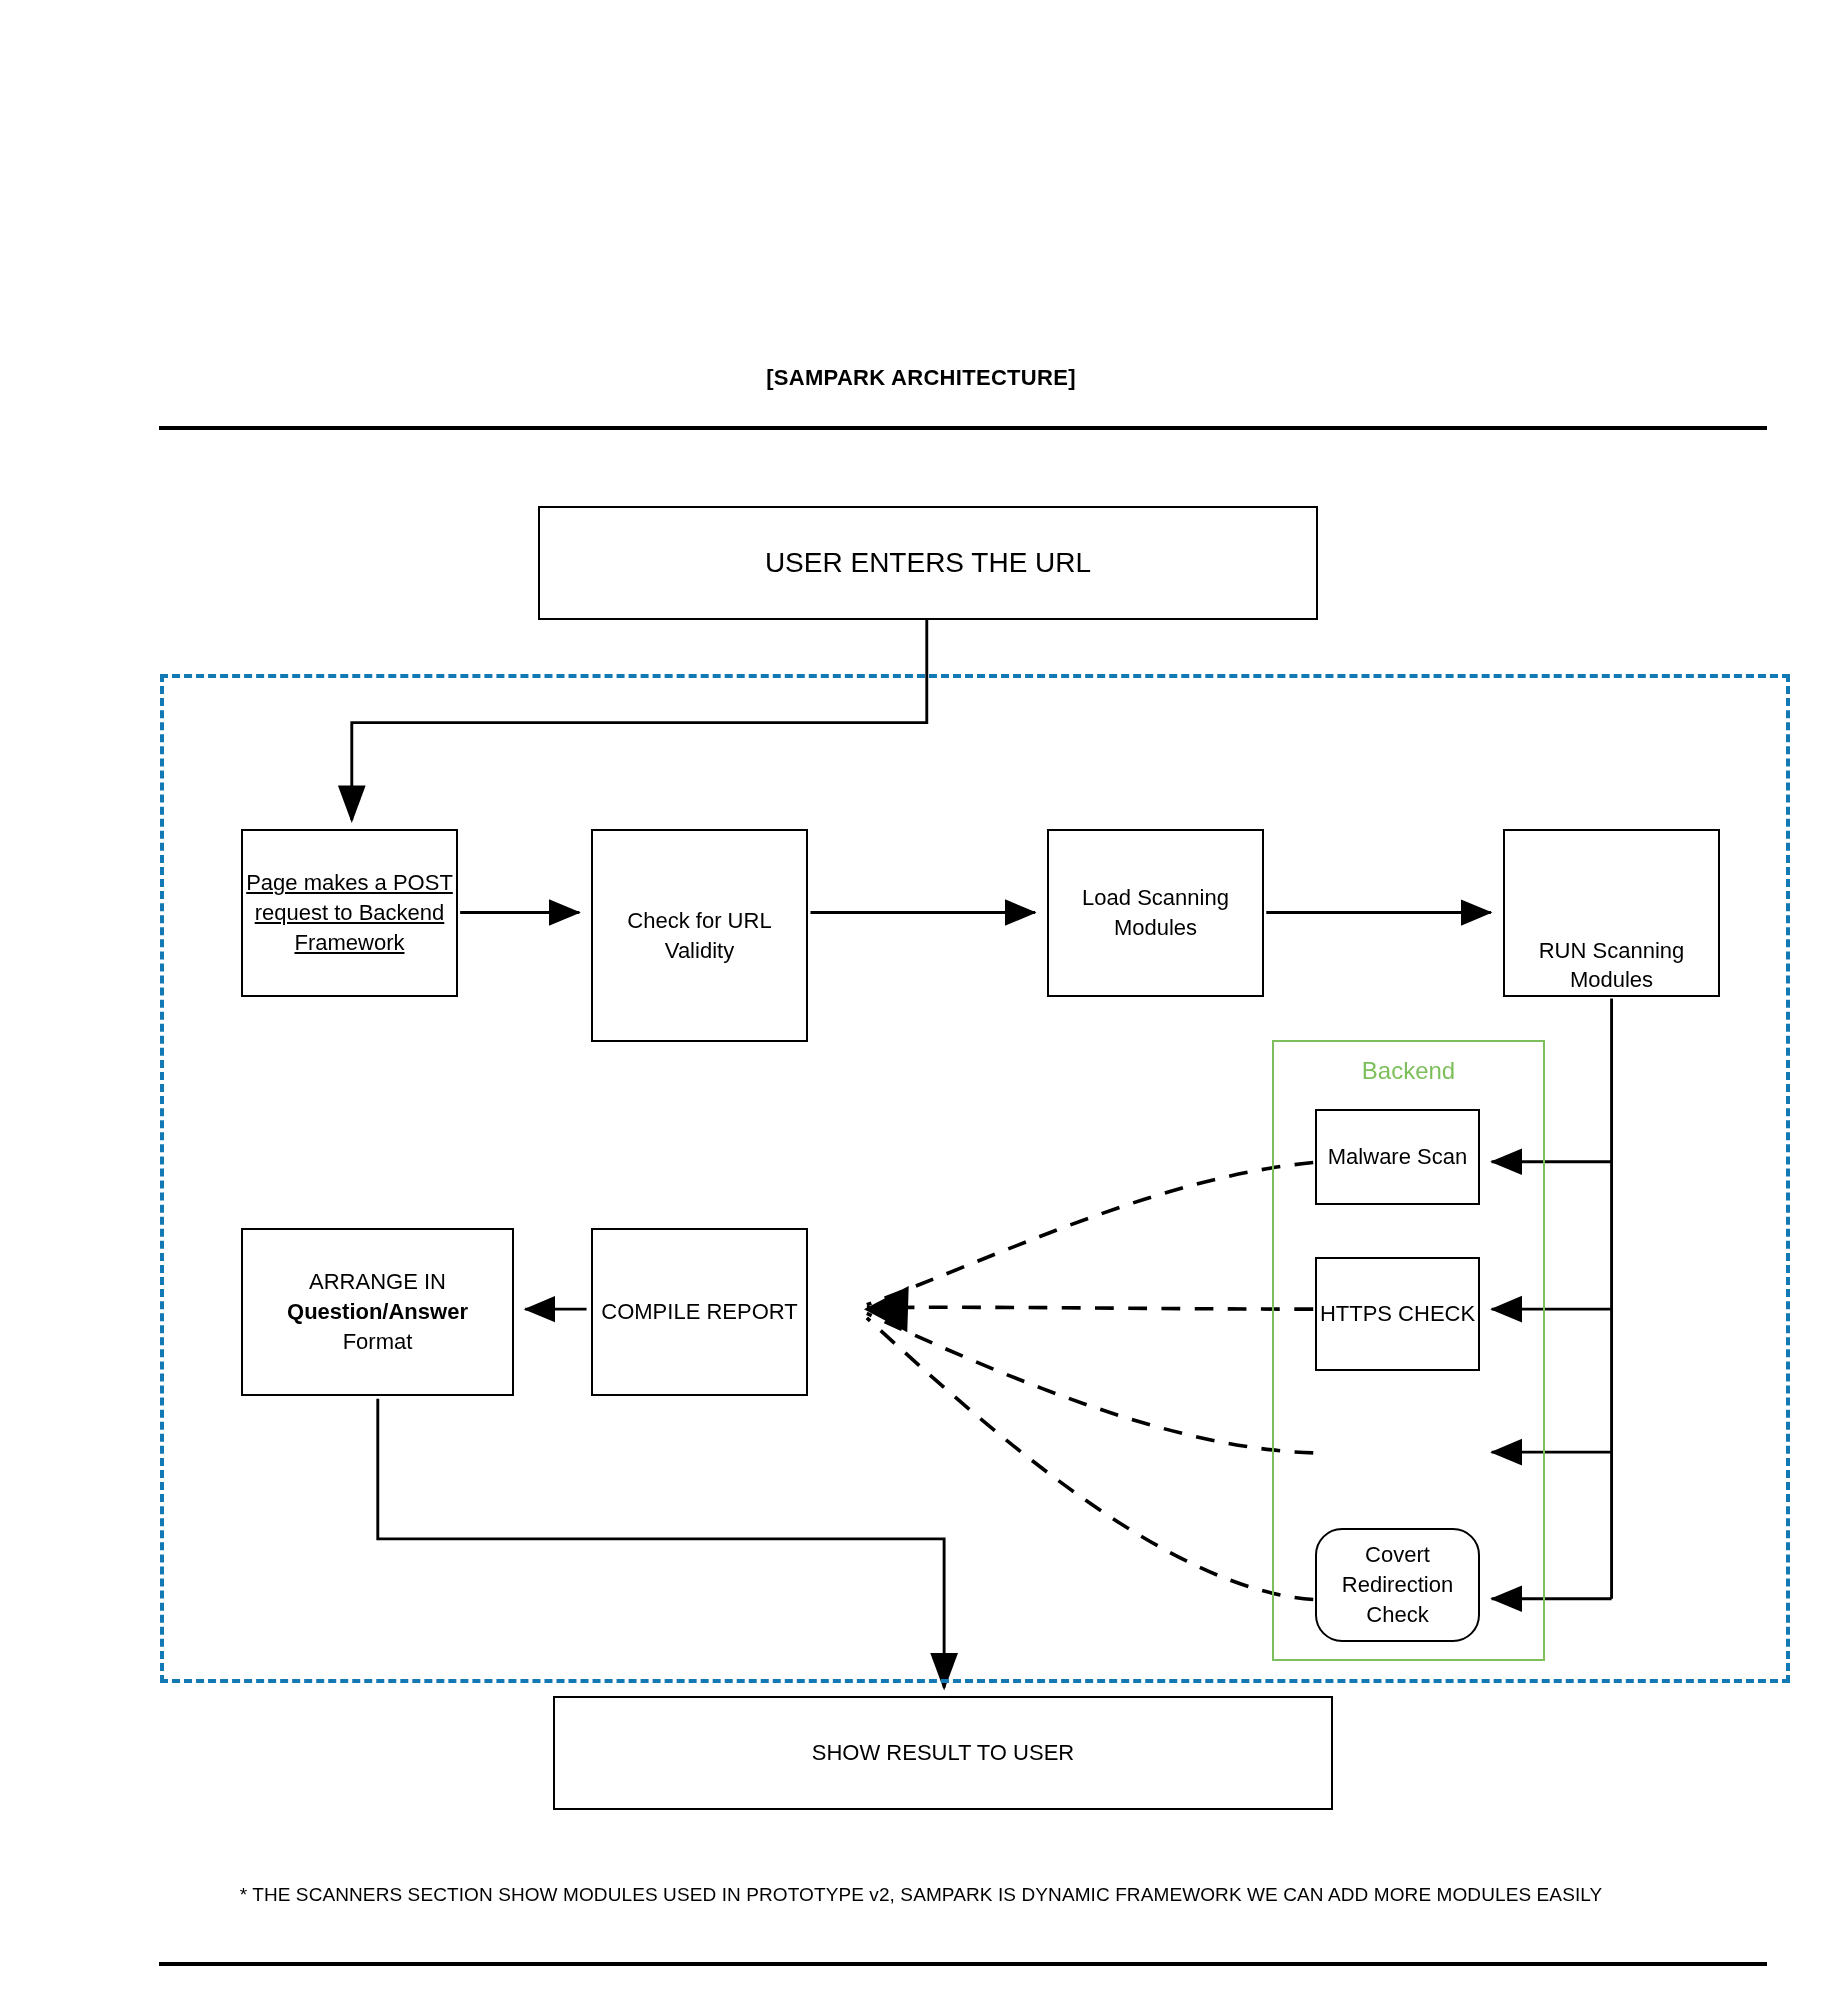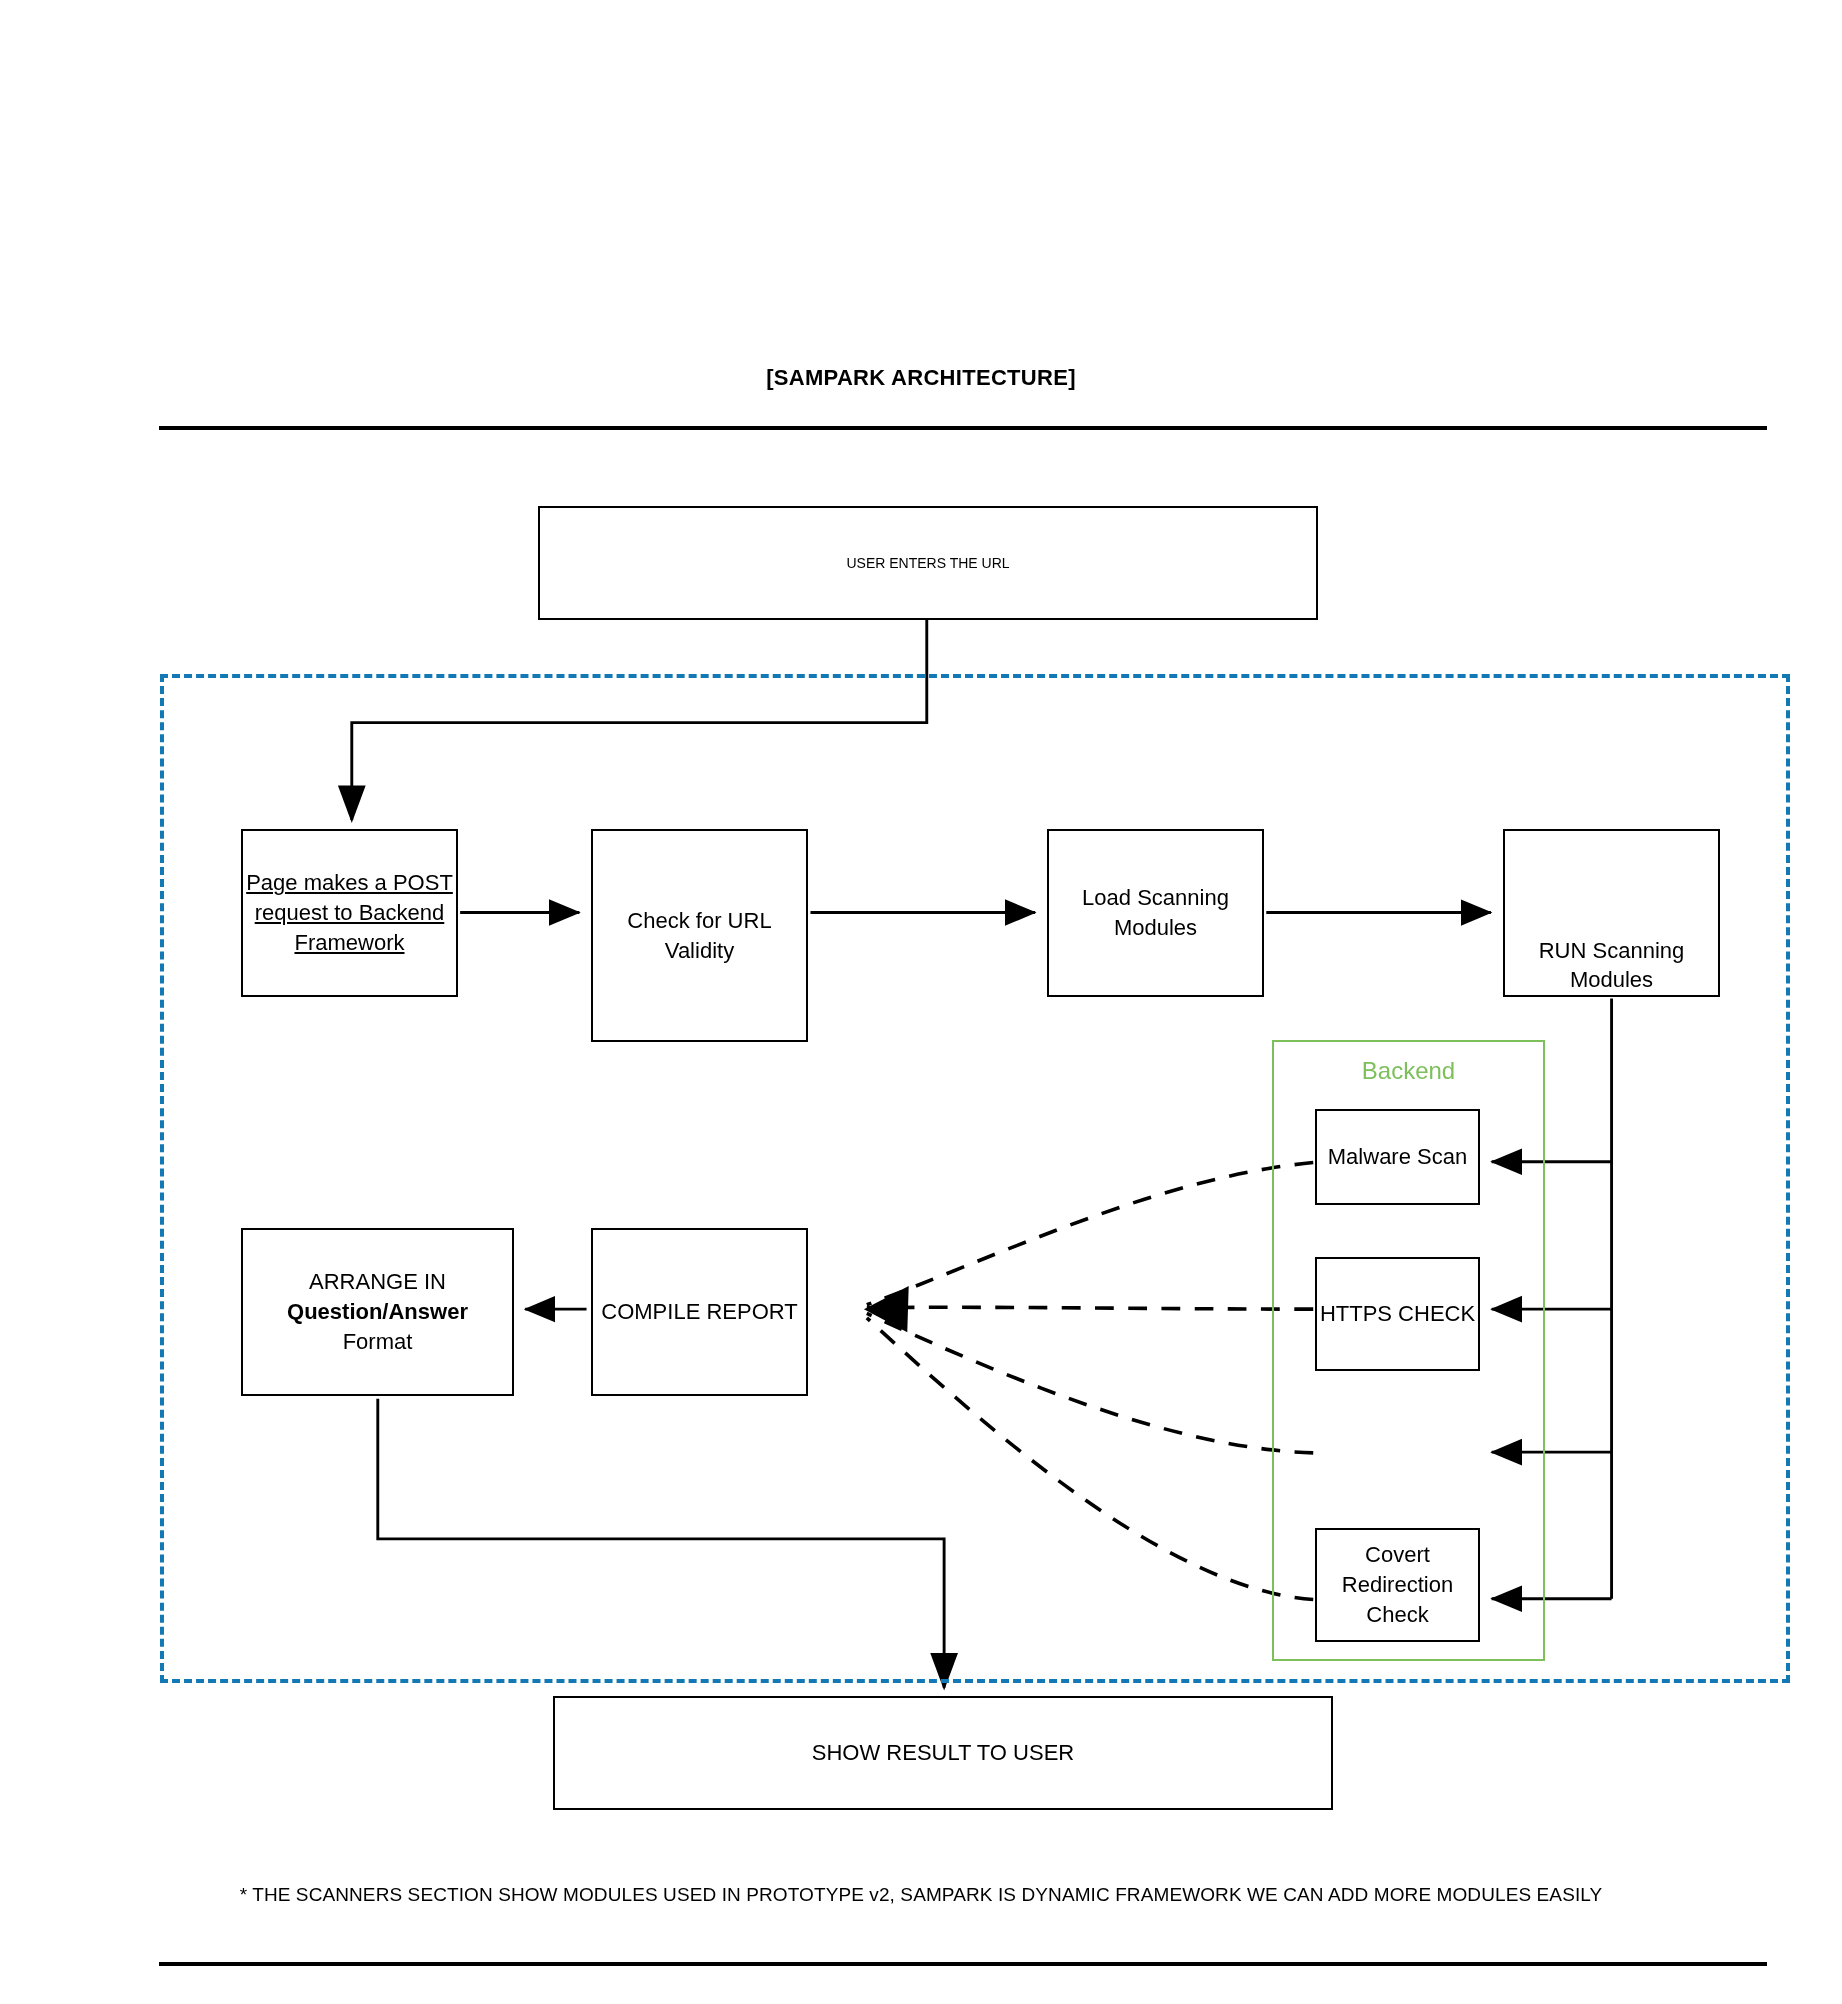--- a/index.html
+++ b/index.html
@@ -95,34 +95,34 @@
     left: 1272px;
     top: 1057px;
     width: 273px;
     text-align: center;
     font-size: 24px;
     color: #7CBF5B;
     z-index: 6;
   }
 
   
-  #node-user-url   { left: 538px;  top: 506px;  width: 780px; height: 114px; font-size: 14px; }
+  #node-user-url   { left: 538px;  top: 506px;  width: 780px; height: 114px; font-size: 28px; }
   #node-post-req   { left: 241px;  top: 829px; width: 217px;  height: 168px; font-size: 22px; text-decoration: underline; }
   #node-url-valid  { left: 591px;  top: 829px; width: 217px;  height: 213px; font-size: 22px; }
   #node-load-mod   { left: 1047px; top: 829px; width: 217px;  height: 168px; font-size: 22px; }
   #node-run-mod    { left: 1503px; top: 829px; width: 217px;  height: 168px; font-size: 22px; align-items: flex-end; }
   #node-arrange    { left: 241px;  top: 1228px; width: 273px;  height: 168px; font-size: 22px; }
   #node-compile    { left: 591px;  top: 1228px; width: 217px;  height: 168px; font-size: 22px; }
   #node-show-res   { left: 553px;  top: 1696px; width: 780px; height: 114px; font-size: 22px; }
 
   
   #node-malware    { left: 1315px; top: 1109px; width: 165px; height: 96px; font-size: 22px; }
   #node-https      { left: 1315px; top: 1257px; width: 165px; height: 114px; font-size: 22px; }
   #node-ssl        { left: 1315px; top: 1393px; width: 165px; height: 114px; font-size: 22px; }
-  #node-covert     { left: 1315px; top: 1528px; width: 165px; height: 114px; font-size: 22px; }
+  #node-covert     { left: 1315px; top: 1528px; width: 165px; height: 114px; font-size: 22px; border-radius: 27px; }
 </style>
 </head>
 <body>
 
 <div id="page">
 
   <div id="page-title">[SAMPARK ARCHITECTURE]</div>
   <div class="rule" id="rule-top"></div>
 
   <div id="pipeline-boundary"></div>

